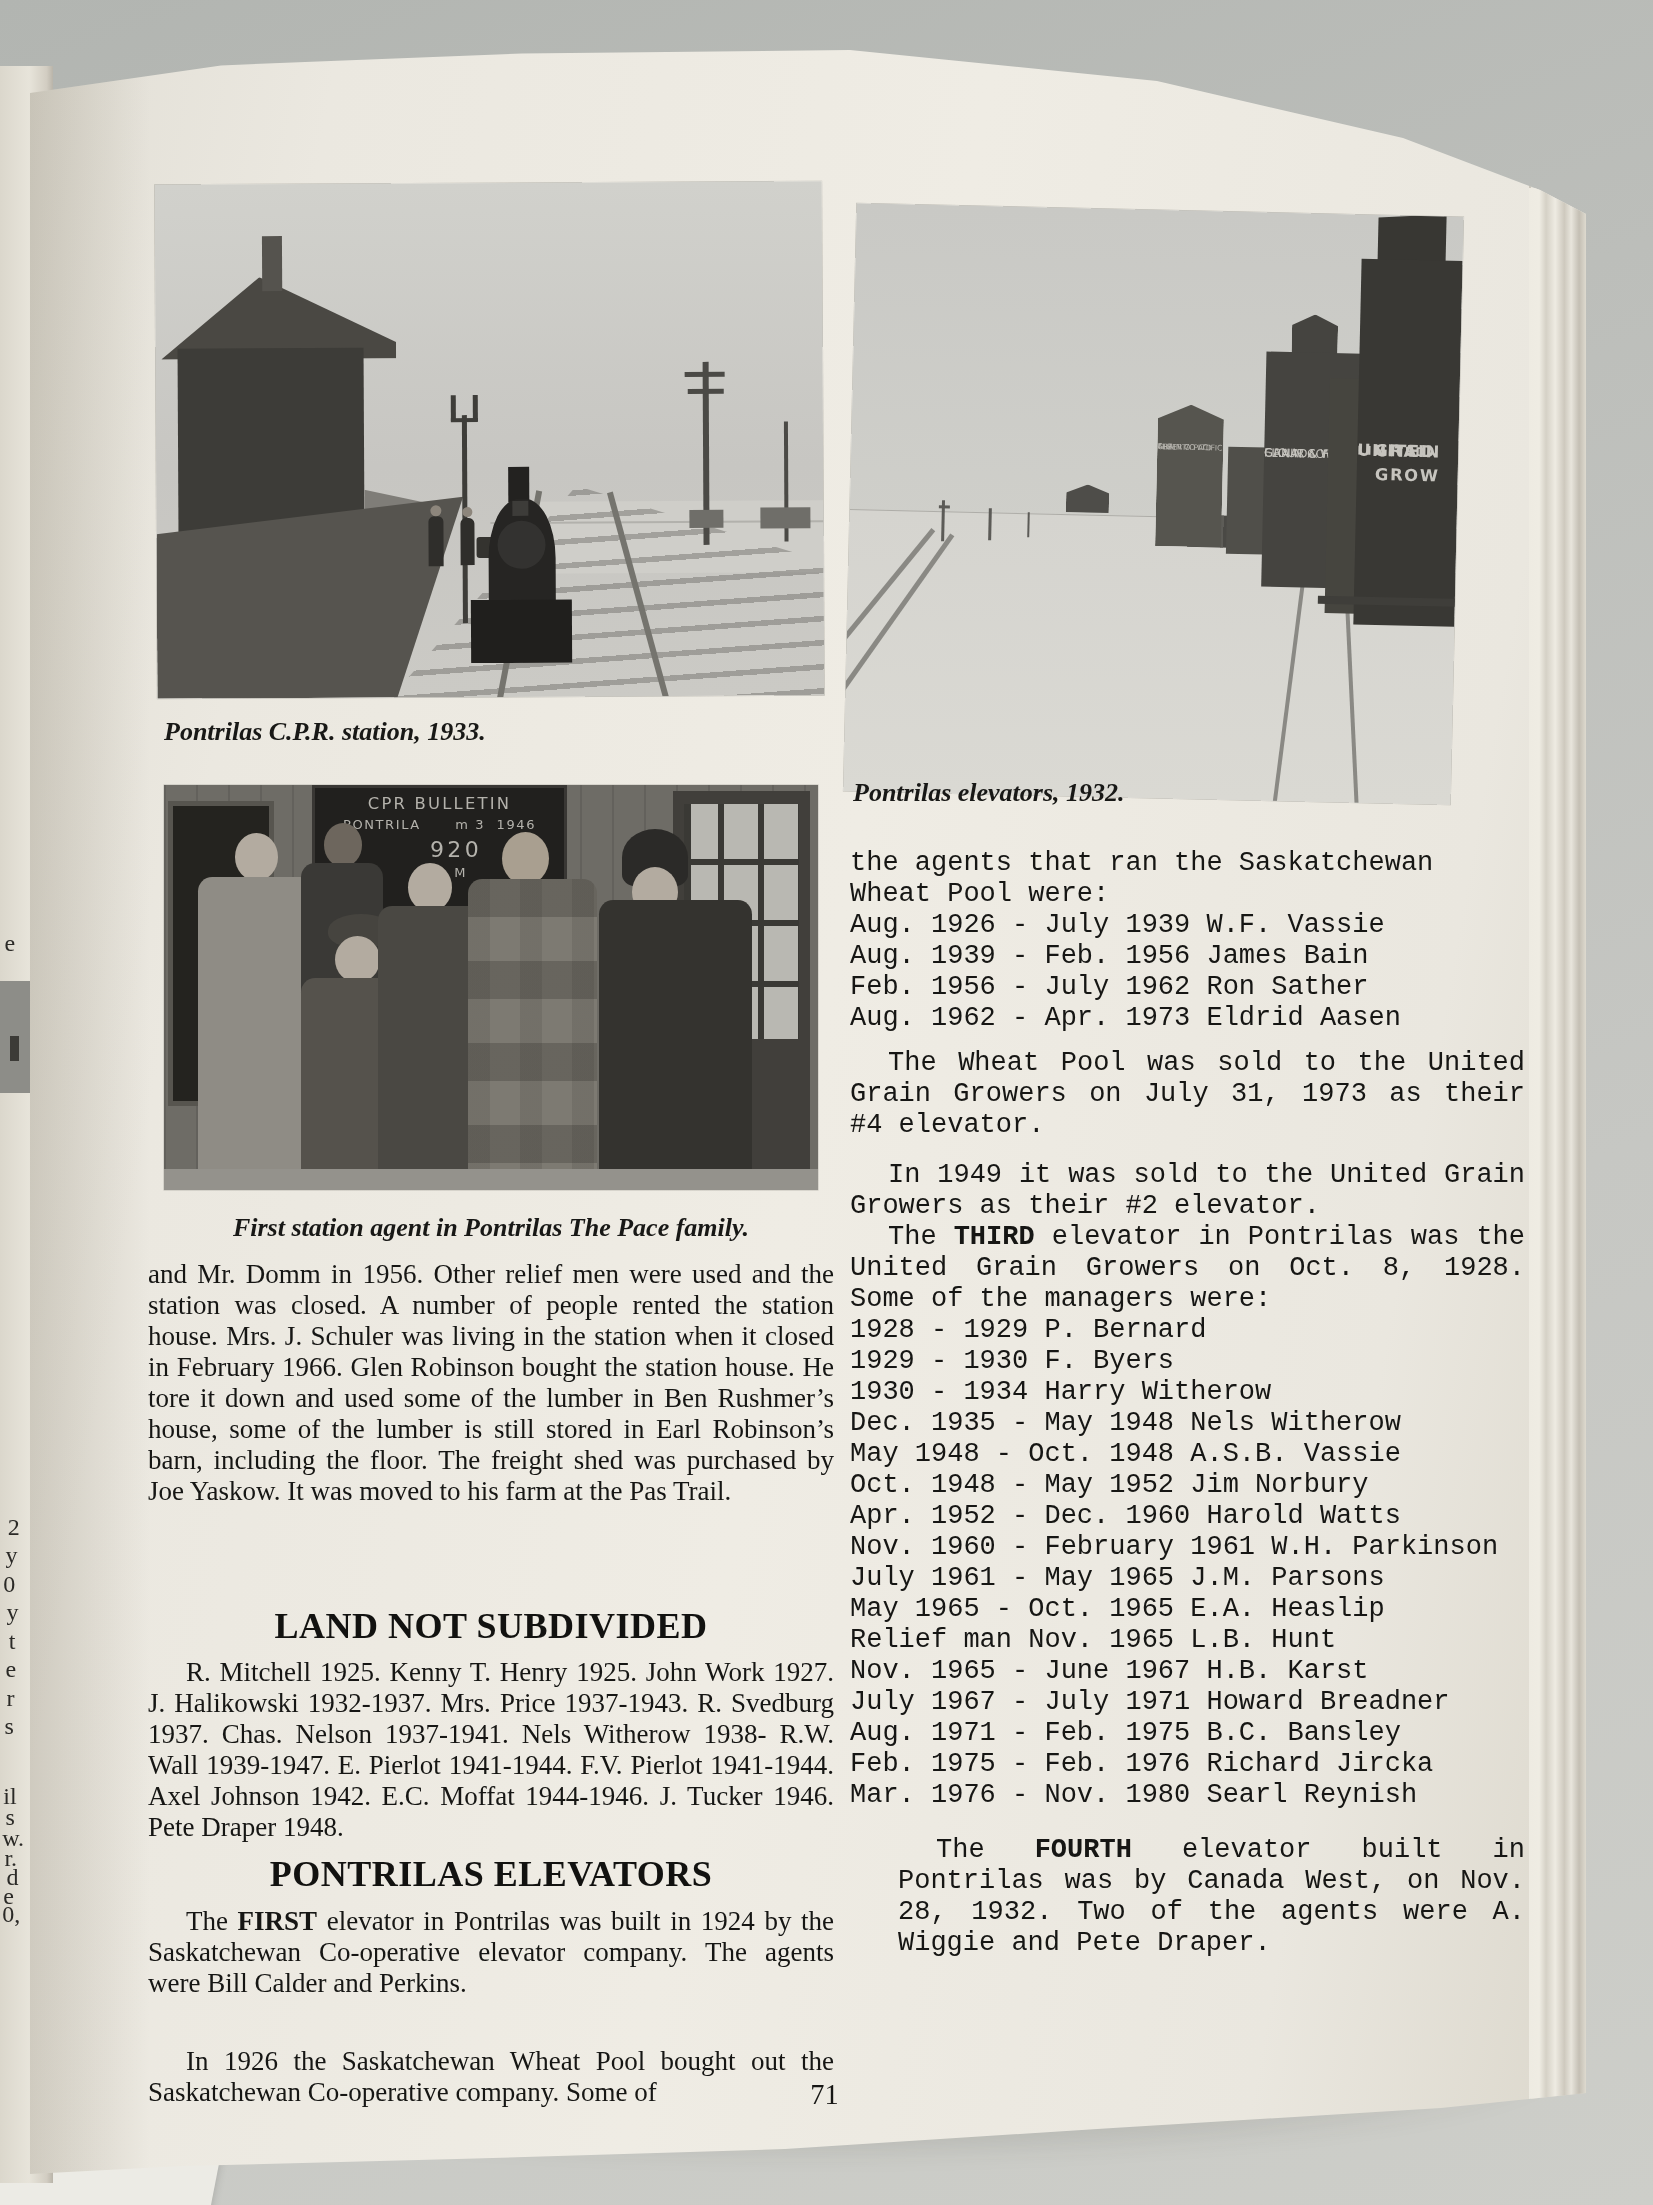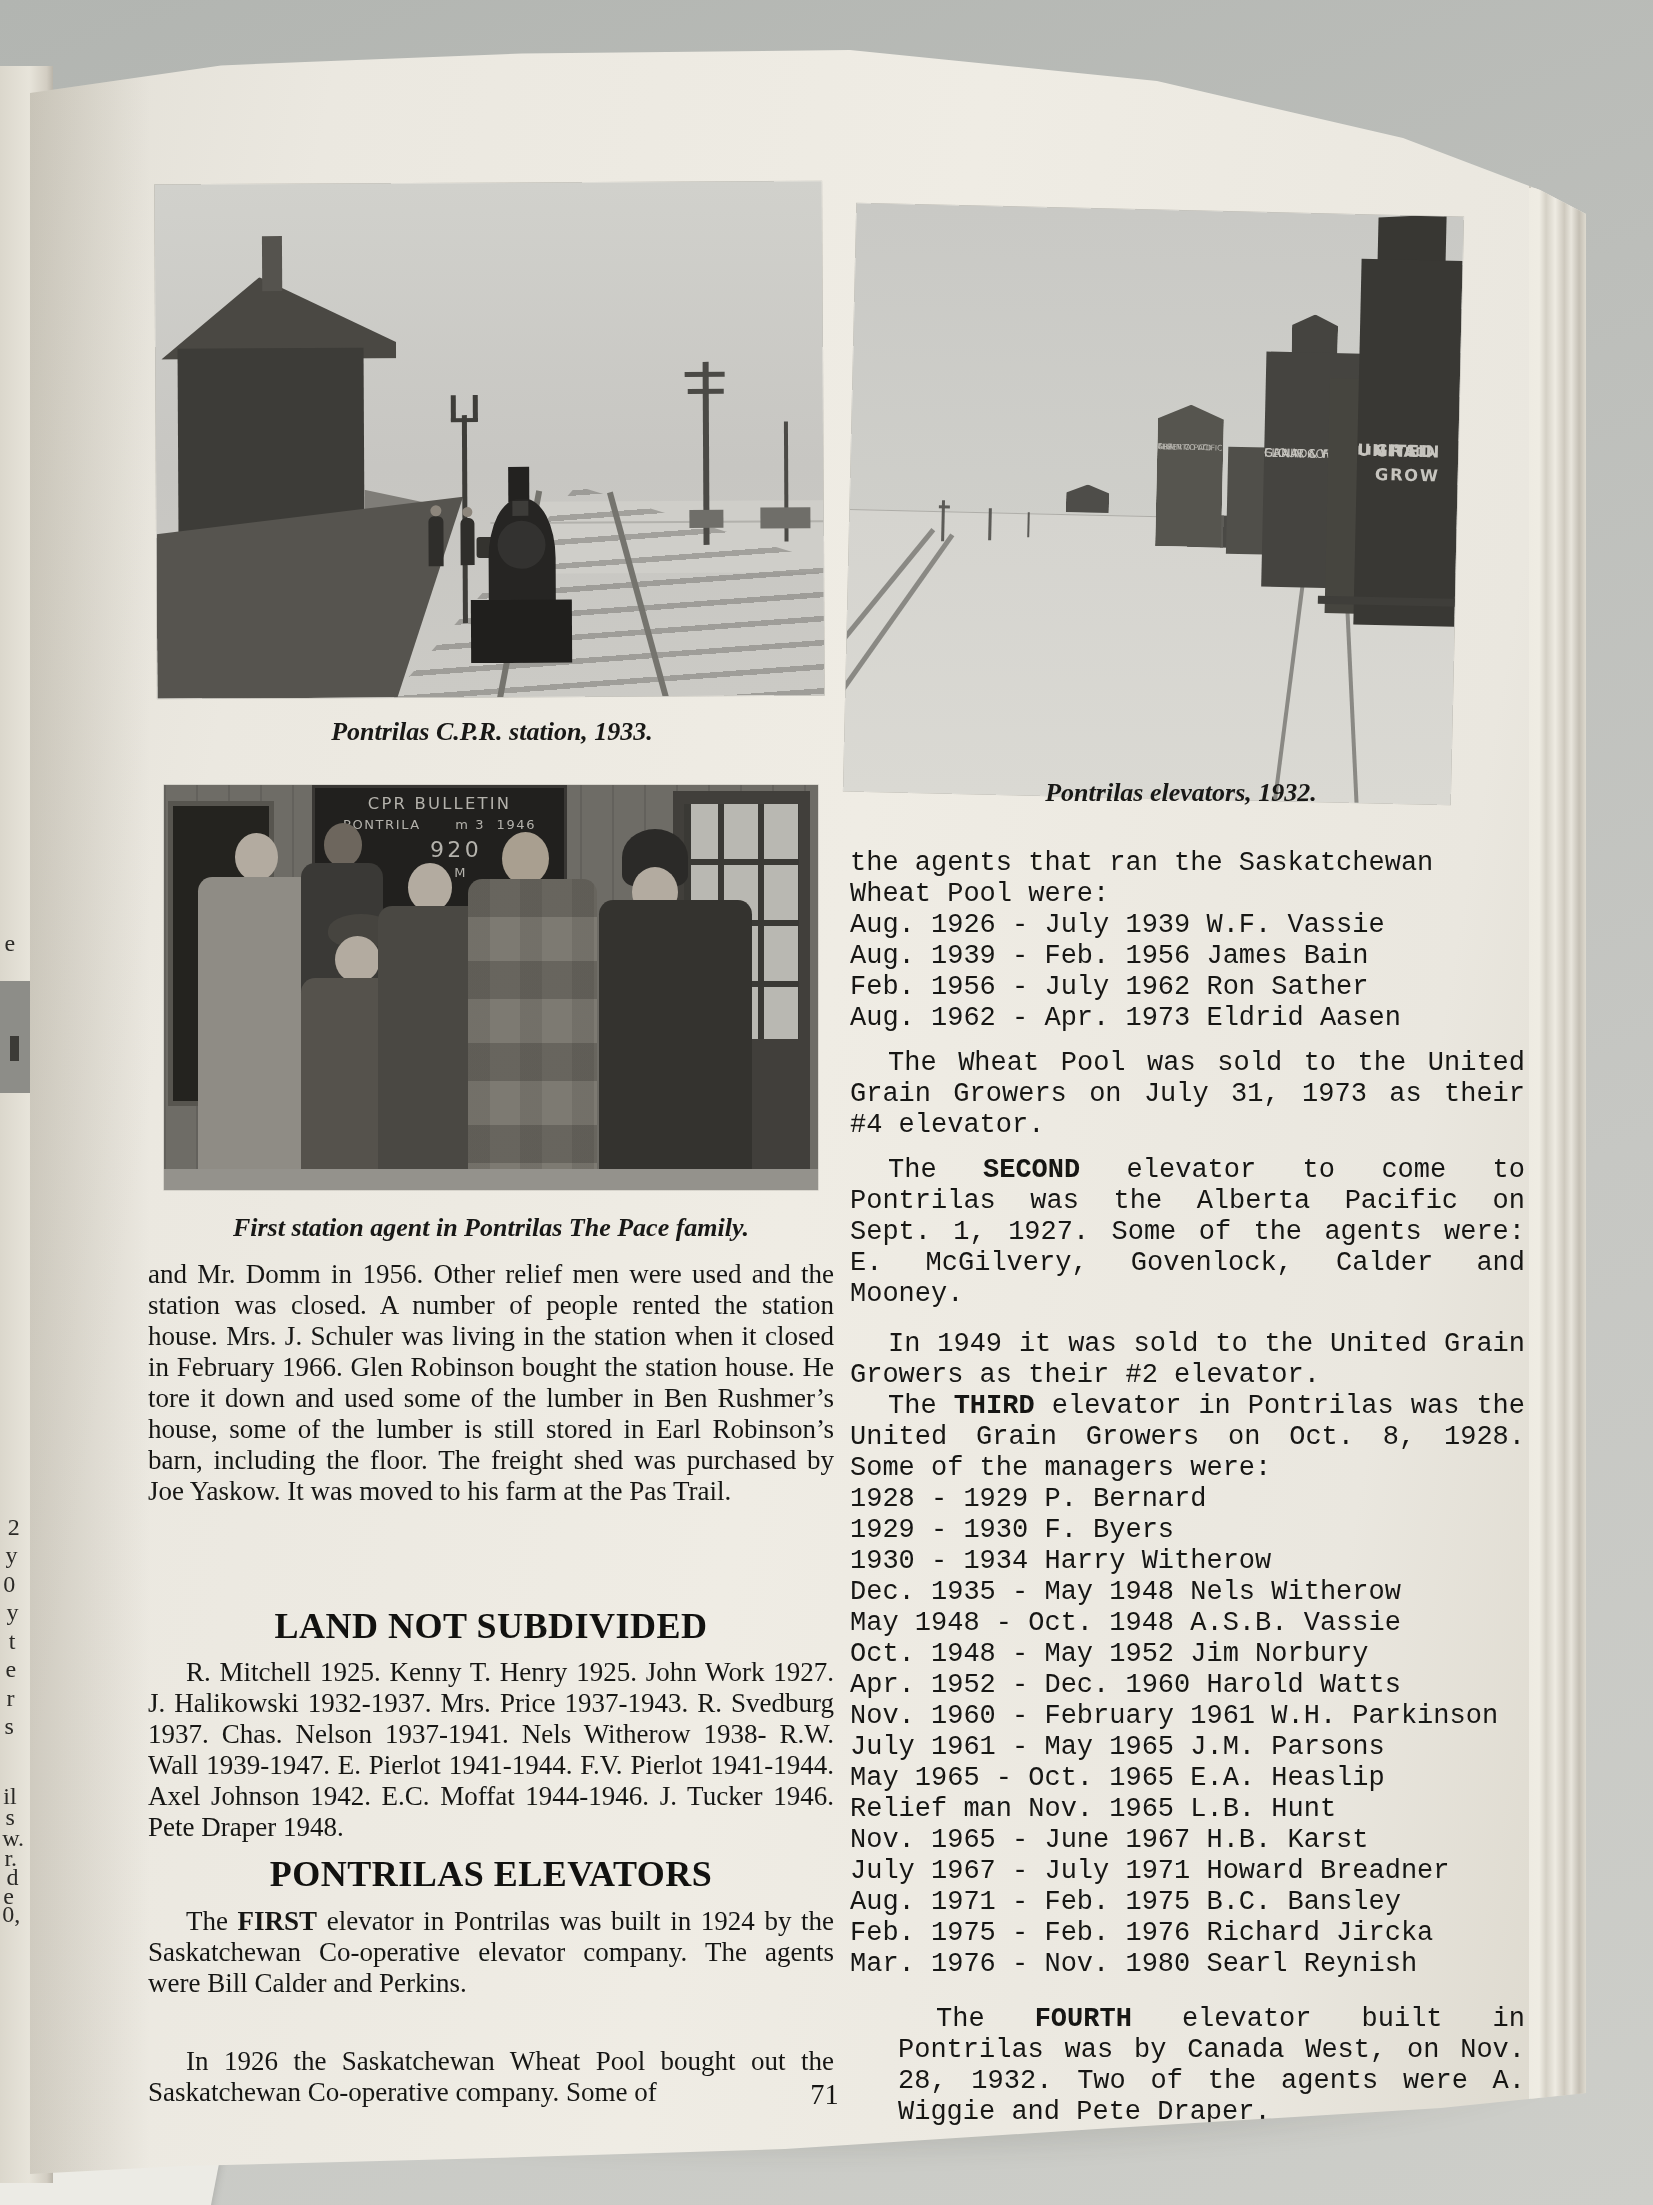--- a/index.html
+++ b/index.html
@@ -26,21 +26,21 @@
                           427px 2110px,153px 2117px,0px 2125px);
         overflow:hidden;}
   .page::before{content:"";position:absolute;left:0;top:0;bottom:0;width:120px;
         background:linear-gradient(90deg,rgba(95,85,62,.20),rgba(95,85,62,0));}
   .page::after{content:"";position:absolute;right:0;top:139px;bottom:52px;width:57px;
         background:linear-gradient(90deg,#eeebe2 0%,#efece3 18%,#d5d1c6 30%,#eeebe2 46%,#cec9be 62%,#e8e5dc 74%,#c4bfb4 88%,#dedacf 100%);}
   .crease{position:absolute;right:55px;top:137px;bottom:49px;width:1.6px;background:rgba(110,100,80,.25);}
   
   .body-text{position:absolute;font-size:27px;line-height:31px;color:#161614;text-align:justify;}
   .body-text p{margin:0;}
-  .caption{position:absolute;font-size:26px;line-height:29.5px;font-weight:bold;font-style:italic;color:#181816;text-align:center;}
+  .caption{position:absolute;font-size:26px;line-height:29.5px;font-weight:bold;font-style:italic;color:#181816;}
   .heading{position:absolute;font-size:36px;line-height:39px;font-weight:bold;color:#121210;text-align:center;letter-spacing:0.5px;}
   .indent{text-indent:38px;}
   .list-line{font-size:27px;line-height:31px;color:#161614;}
   .pagenum{position:absolute;font-size:28.4px;color:#161614;text-align:center;}
   .flow p{margin:0;}
   
   .photo{position:absolute;overflow:hidden;background:#c8c8c4;box-shadow:0 0 0 0.5px rgba(60,58,52,.25);}
   .photo *{position:absolute;}
   
   #photo1{background:linear-gradient(#d1d1cc 0%,#c7c6c2 55%,#cbcac5 100%);}
@@ -284,21 +284,20 @@
 
     <div class="body-text flow" style="left:820px;top:799px;width:675px;text-align:left;font-family:Liberation Mono, monospace;">
       <p>the agents that ran the Saskatchewan Wheat Pool were:</p>
       <div>
         <div class="list-line">Aug. 1926 - July 1939 W.F. Vassie</div>
         <div class="list-line">Aug. 1939 - Feb. 1956 James Bain</div>
         <div class="list-line">Feb. 1956 - July 1962 Ron Sather</div>
         <div class="list-line">Aug. 1962 - Apr. 1973 Eldrid Aasen</div>
       </div>
       <p class="indent" style="margin-top:14.2px;text-align:justify;">The Wheat Pool was sold to the United Grain Growers on July 31, 1973 as their #4 elevator.</p>
-      <p class="indent" style="margin-top:14.2px;text-align:justify;"><span>The </span><b>SECOND</b><span> elevator to come to Pontrilas was the Alberta Pacific on Sept. 1, 1927. Some of the agents were: E. McGilvery, Govenlock, Calder and Mooney.</span></p>
       <p class="indent" style="margin-top:19px;text-align:justify;">In 1949 it was sold to the United Grain Growers as their #2 elevator.</p>
       <p class="indent" style="text-align:justify;"><span>The </span><b>THIRD</b><span> elevator in Pontrilas was the United Grain Growers on Oct. 8, 1928. Some of the managers were:</span></p>
       <div>
         <div class="list-line">1928 - 1929 P. Bernard</div>
         <div class="list-line">1929 - 1930 F. Byers</div>
         <div class="list-line">1930 - 1934 Harry Witherow</div>
         <div class="list-line">Dec. 1935 - May 1948 Nels Witherow</div>
         <div class="list-line">May 1948 - Oct. 1948 A.S.B. Vassie</div>
         <div class="list-line">Oct. 1948 - May 1952 Jim Norbury</div>
         <div class="list-line">Apr. 1952 - Dec. 1960 Harold Watts</div>

